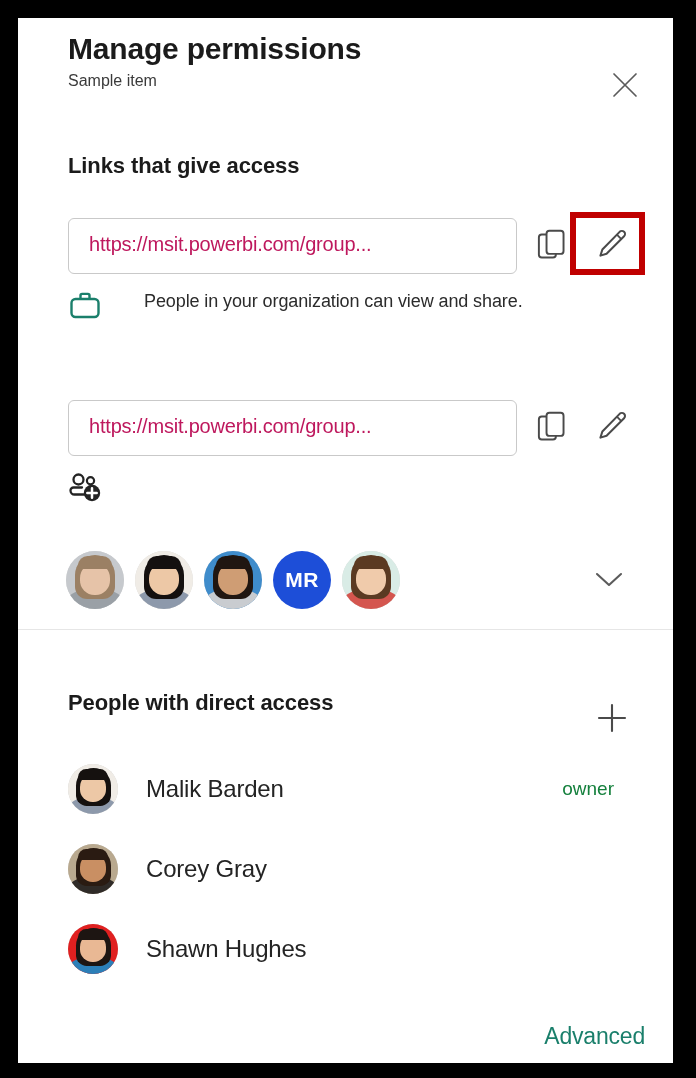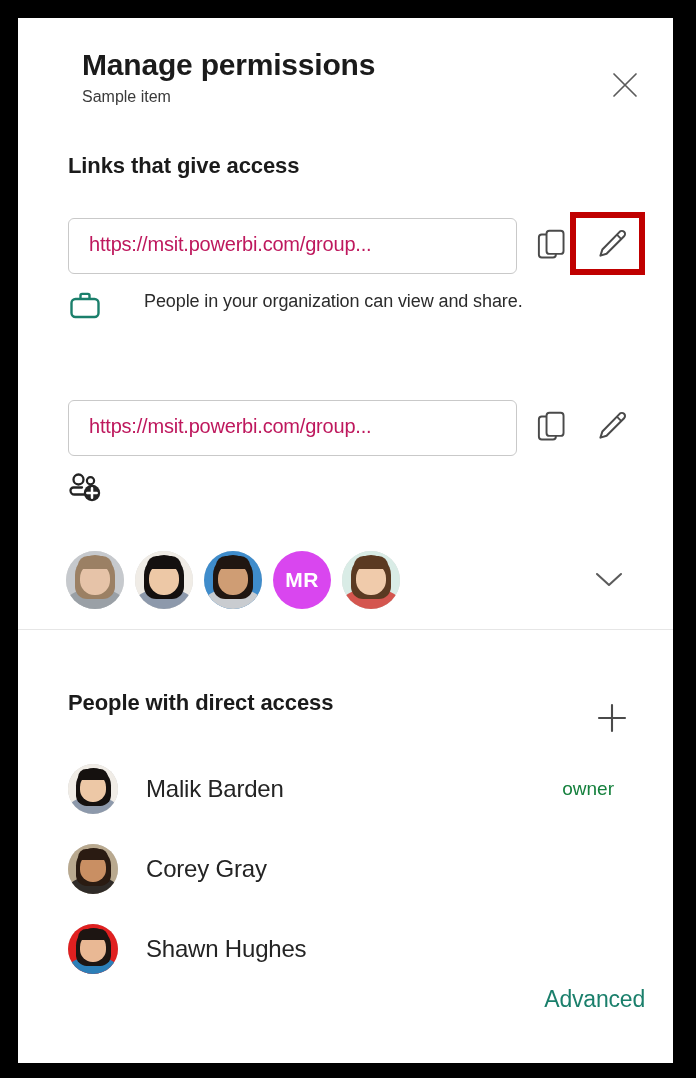--- a/index.html
+++ b/index.html
@@ -30,23 +30,22 @@
     width: 655px;
     height: 1045px;
     background: #ffffff;
     overflow: hidden;
   }
 
   
   .hdr {
     position: absolute;
     left: 50px;
-    top: 28px;
+    top: 12px;
     width: 560px;
-    margin-left: 14px;
   }
   .hdr-title {
     font-size: 30px;
     font-weight: 600;
     color: #1b1b1b;
     letter-spacing: -0.2px;
     line-height: 38px;
   }
   .hdr-sub {
     font-size: 16px;
@@ -354,21 +353,21 @@
           </div>
         </div>
         <div class="avatar" style="left: 138px;">
           <div class="ph" style="background: rgb(63, 140, 203); position: absolute; inset: 0px; overflow: hidden;">
             <div style="position: absolute; left: -6.96px; bottom: -10.44px; width: 71.92px; height: 30.16px; border-radius: 29px 29px 0px 0px; background: rgb(201, 204, 208);"></div>
             <div style="position: absolute; left: 8.7px; top: 4.06px; width: 40.6px; height: 44.08px; border-radius: 20.88px 20.88px 12.76px 12.76px; background: rgb(32, 22, 17);"></div>
             <div style="position: absolute; left: 14.21px; top: 11.6px; width: 29.58px; height: 32.48px; border-radius: 15.08px 15.08px 14.5px 14.5px; background: rgb(207, 157, 116);"></div>
             <div style="position: absolute; left: 11.6px; top: 5.22px; width: 34.8px; height: 12.76px; border-radius: 17.4px 17.4px 5.8px 5.8px; background: rgb(32, 22, 17);"></div>
           </div>
         </div>
-        <div class="avatar" style="left: 207px; background: #d946ef;">
+        <div class="avatar" style="left: 207px; background: #1d4ed8;">
           <div class="avatar-initials">MR</div>
         </div>
         <div class="avatar" style="left: 276px;">
           <div class="ph" style="background: rgb(217, 236, 230); position: absolute; inset: 0px; overflow: hidden;">
             <div style="position: absolute; left: -6.96px; bottom: -10.44px; width: 71.92px; height: 30.16px; border-radius: 29px 29px 0px 0px; background: rgb(212, 86, 79);"></div>
             <div style="position: absolute; left: 8.7px; top: 4.06px; width: 40.6px; height: 44.08px; border-radius: 20.88px 20.88px 12.76px 12.76px; background: rgb(91, 58, 34);"></div>
             <div style="position: absolute; left: 14.21px; top: 11.6px; width: 29.58px; height: 32.48px; border-radius: 15.08px 15.08px 14.5px 14.5px; background: rgb(240, 203, 171);"></div>
             <div style="position: absolute; left: 11.6px; top: 5.22px; width: 34.8px; height: 12.76px; border-radius: 17.4px 17.4px 5.8px 5.8px; background: rgb(91, 58, 34);"></div>
           </div>
         </div>
@@ -418,16 +417,16 @@
             <div style="position: absolute; left: -6px; bottom: -9px; width: 62px; height: 26px; border-radius: 25px 25px 0px 0px; background: rgb(44, 127, 184);"></div>
             <div style="position: absolute; left: 7.5px; top: 3.5px; width: 35px; height: 38px; border-radius: 18px 18px 11px 11px; background: rgb(29, 21, 18);"></div>
             <div style="position: absolute; left: 12.25px; top: 10px; width: 25.5px; height: 28px; border-radius: 13px 13px 12.5px 12.5px; background: rgb(233, 184, 148);"></div>
             <div style="position: absolute; left: 10px; top: 4.5px; width: 30px; height: 11px; border-radius: 15px 15px 5px 5px; background: rgb(29, 21, 18);"></div>
           </div>
         </div>
       <div class="person-name">Shawn Hughes</div>
       <div class="person-role"></div>
     </div>
 
-    <div id="advanced-link" style="color: rgb(26, 127, 107);">Advanced</div>
+    <div id="advanced-link" style="color: rgb(26, 127, 107); margin-top: 37px;">Advanced</div>
 
   </div>
 </div>
 
 </body></html>

